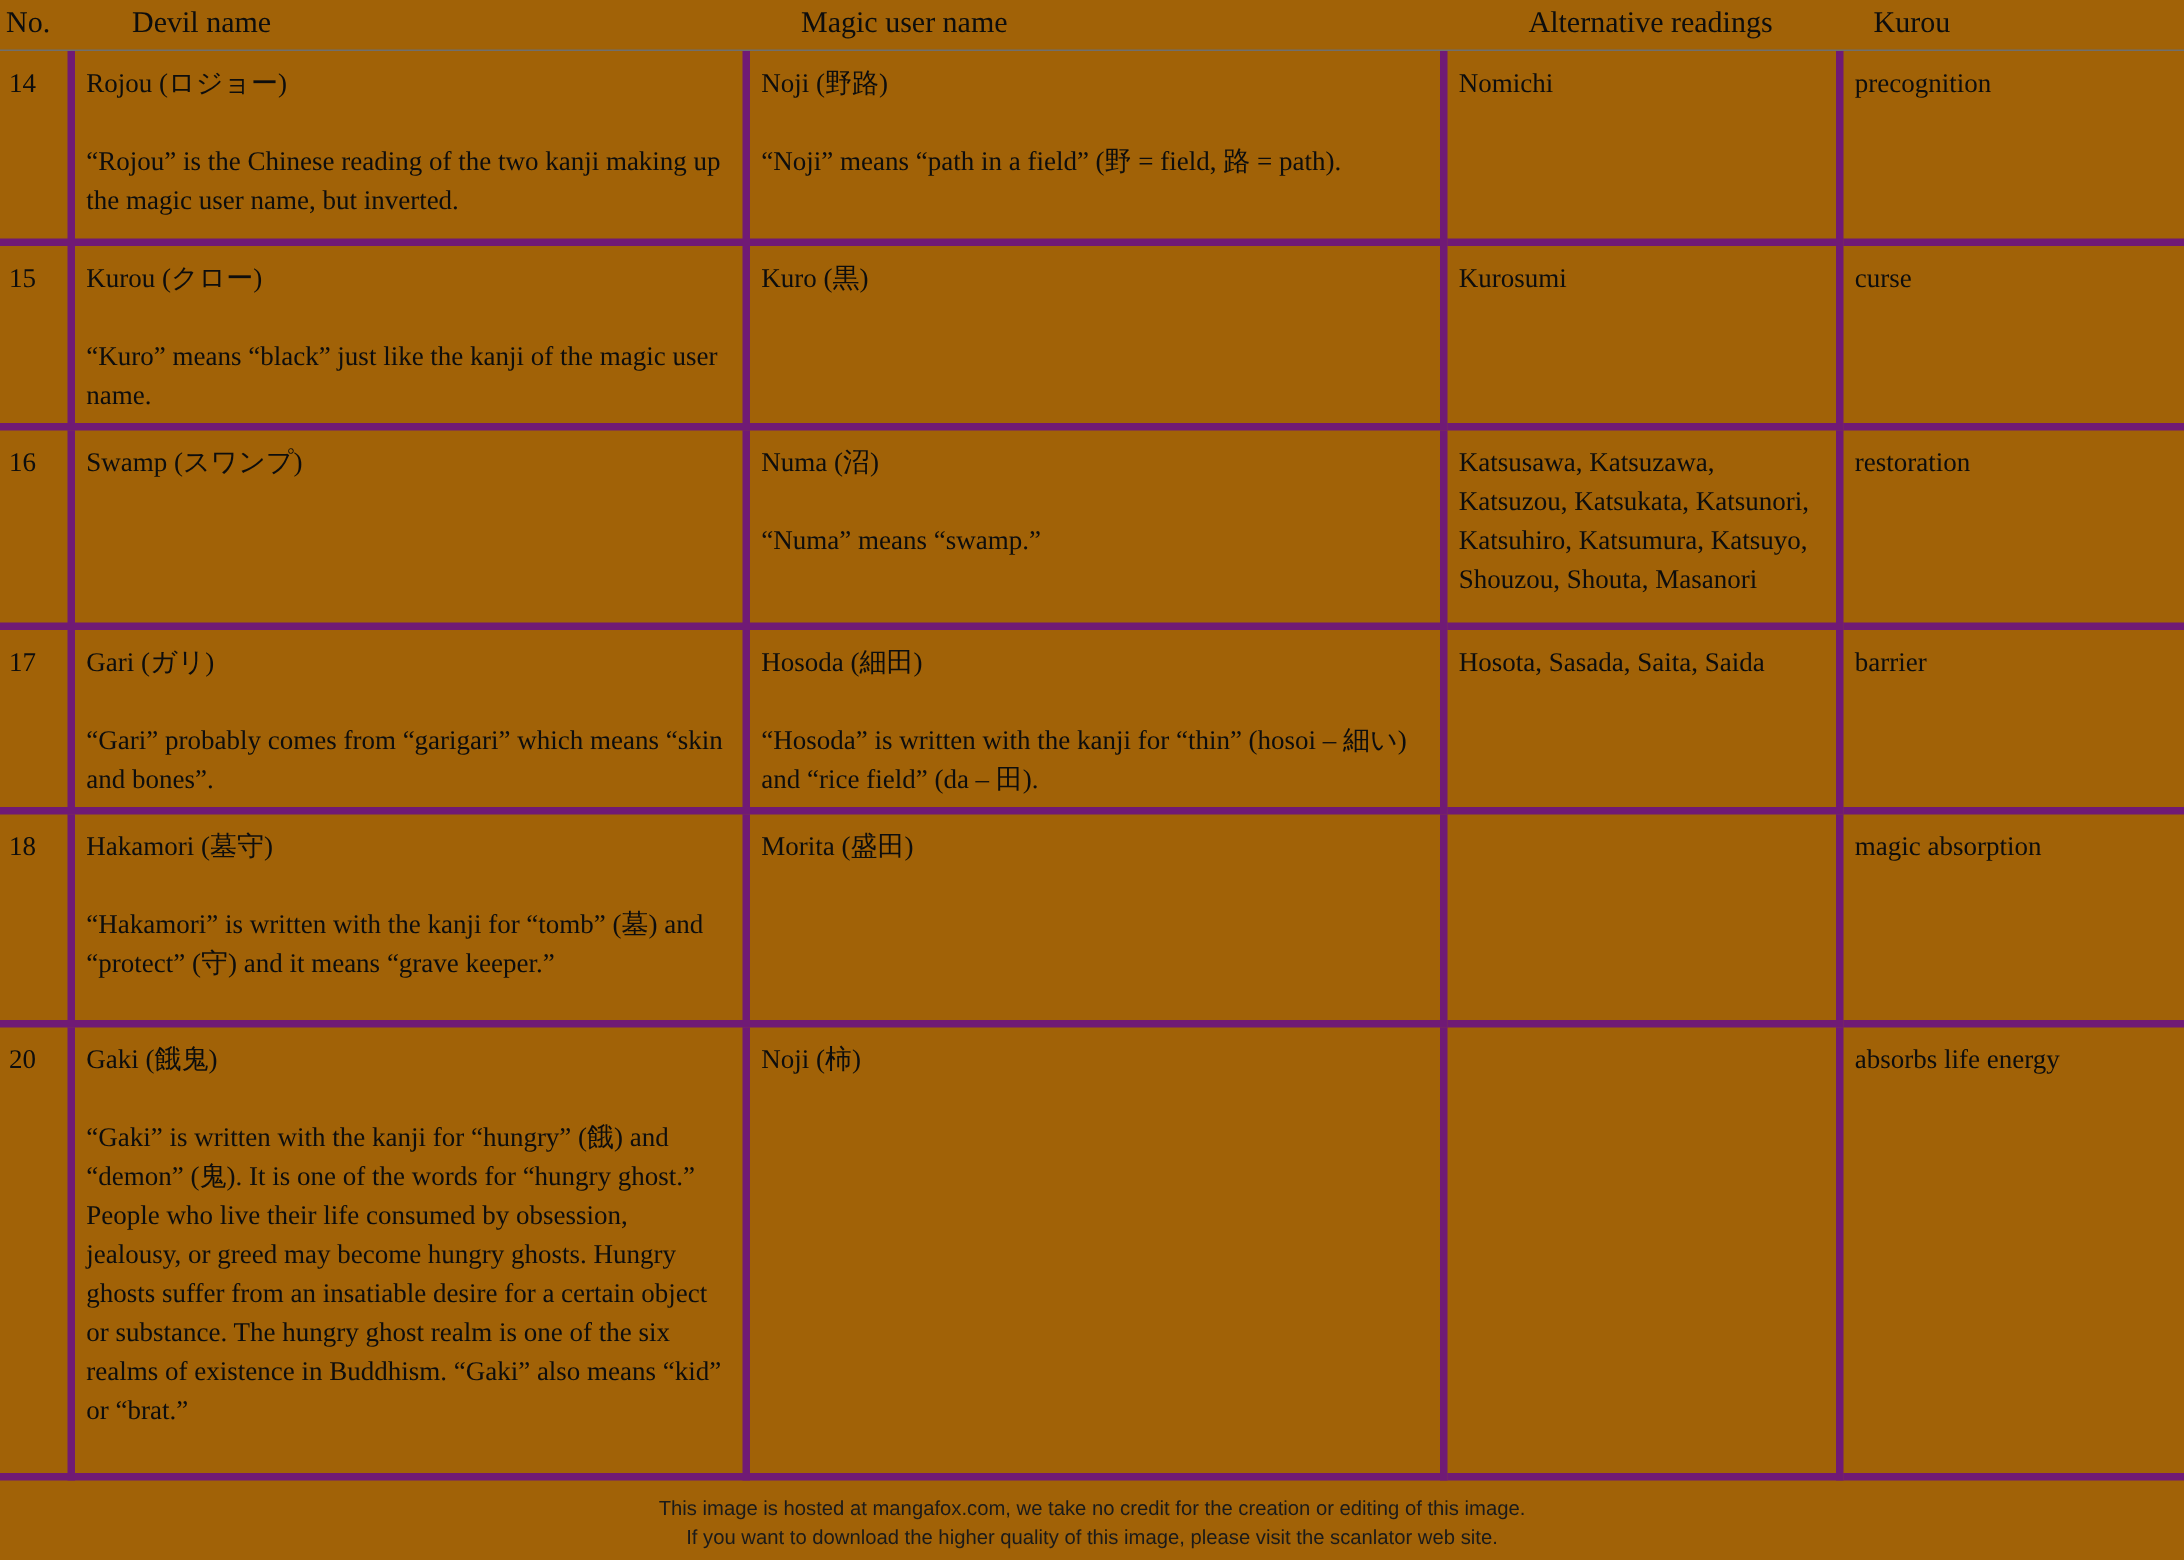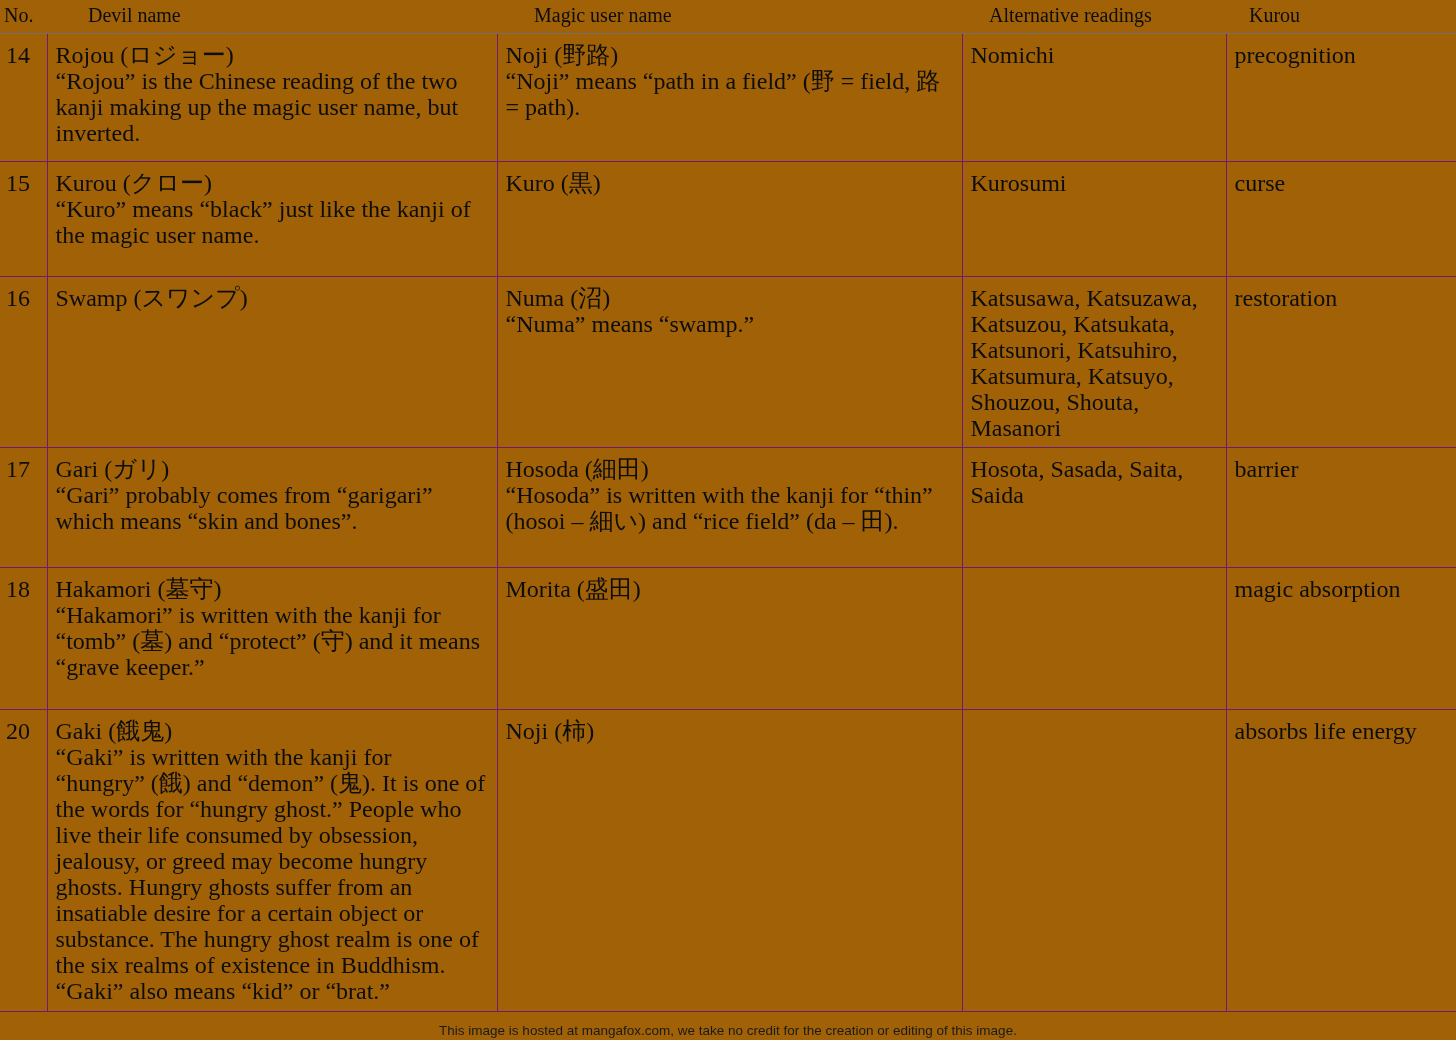--- a/index.html
+++ b/index.html
@@ -7,36 +7,36 @@
     width:1456px;height:1040px;background:#a16207;color:#0d0d0d;
     font-family:"Liberation Serif","DejaVu Serif",serif;
     position:relative;overflow:hidden;
   }
   
   .hdr{position:relative;height:33px;border-bottom:1px solid #6f6f6f;font-size:20px;}
   .h{position:absolute;top:4px;white-space:nowrap;}
   .h-no{left:4px;}
   .h-devil{left:88px;}
   .h-muser{left:534px;text-align:right;}
-  .h-alt{left:989px;text-align:center;}
+  .h-alt{left:1019px;text-align:center;}
   .h-magic{left:1249px;}
   
   table.tbl{
     border-collapse:collapse;table-layout:fixed;width:1456px;
-    font-size:24px;line-height:26px;
+    font-size:18px;line-height:26px;
   }
   .tbl td{
     vertical-align:top;padding:8px 10px 6px 8px;
-    border:1px solid #701a75;overflow:hidden;word-wrap:break-word;
+    border:5px solid #701a75;overflow:hidden;word-wrap:break-word;
   }
   .tbl td.c-no{padding-left:6px;padding-right:2px;}
   .tbl tr td:first-child{border-left:0;}
   .tbl tr td:last-child{border-right:0;}
   .tbl tr:first-child td{border-top:0;}
-  .nt{}
+  .nt{margin-top:26px;}
   
   .footer{
     padding-top:9px;text-align:center;color:#1a1a1a;
     font-family:"Liberation Sans","DejaVu Sans",sans-serif;
     font-size:13.5px;line-height:19.5px;
   }
 </style>
 </head>
 <body>
 

